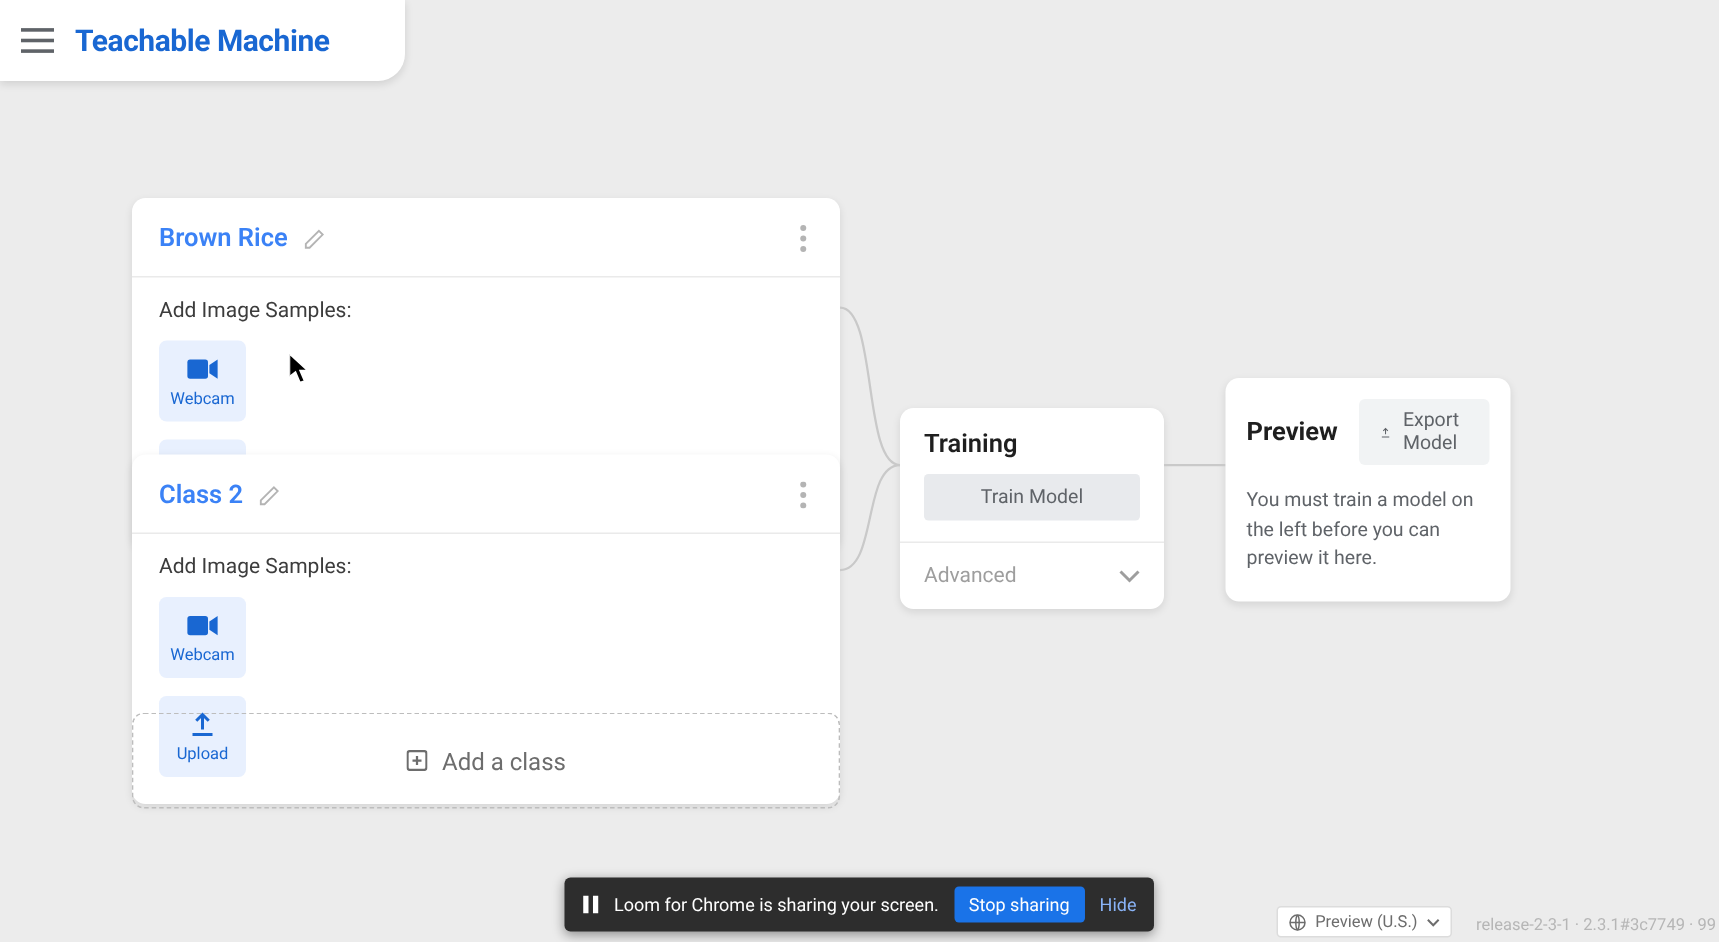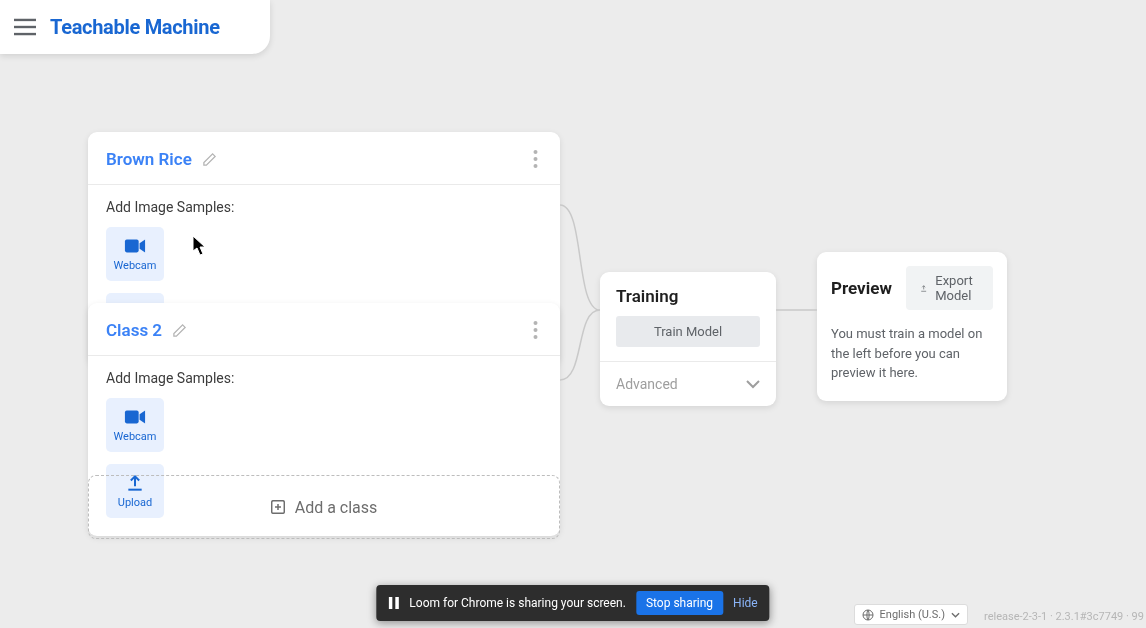--- a/index.html
+++ b/index.html
@@ -370,21 +370,21 @@
   <span>Loom for Chrome is sharing your screen.</span>
   <span class="stop">Stop sharing</span>
   <span class="hide">Hide</span>
 </div>
 
 <div class="lang-sel">
   <svg width="12" height="12" viewBox="0 0 24 24" fill="none" stroke="#6d6d6d" stroke-width="2">
     <circle cx="12" cy="12" r="10"></circle>
       <path d="M2 12h20M12 2c3 3 3 17 0 20M12 2c-3 3-3 17 0 20"></path>
   </svg>
-  <span>English (U.S.)</span>
+  <span>Preview (U.S.)</span>
   <svg width="9" height="6" viewBox="0 0 10 6" fill="none" stroke="#6d6d6d" stroke-width="1.5">
     <path d="M1 1l4 4 4-4"></path>
   </svg>
 </div>
 
 <div class="release">release-2-3-1 · 2.3.1#3c7749 · 99</div>
 
 <svg class="cursor" style="left:193px; top:236px" width="15" height="20" viewBox="0 0 15 20">
   <path d="M0 0 L0 15 L4 12 L7 19 L10 18 L7 11 L12 11 Z" fill="#000" stroke="#fff" stroke-width="1"></path>
 </svg>

